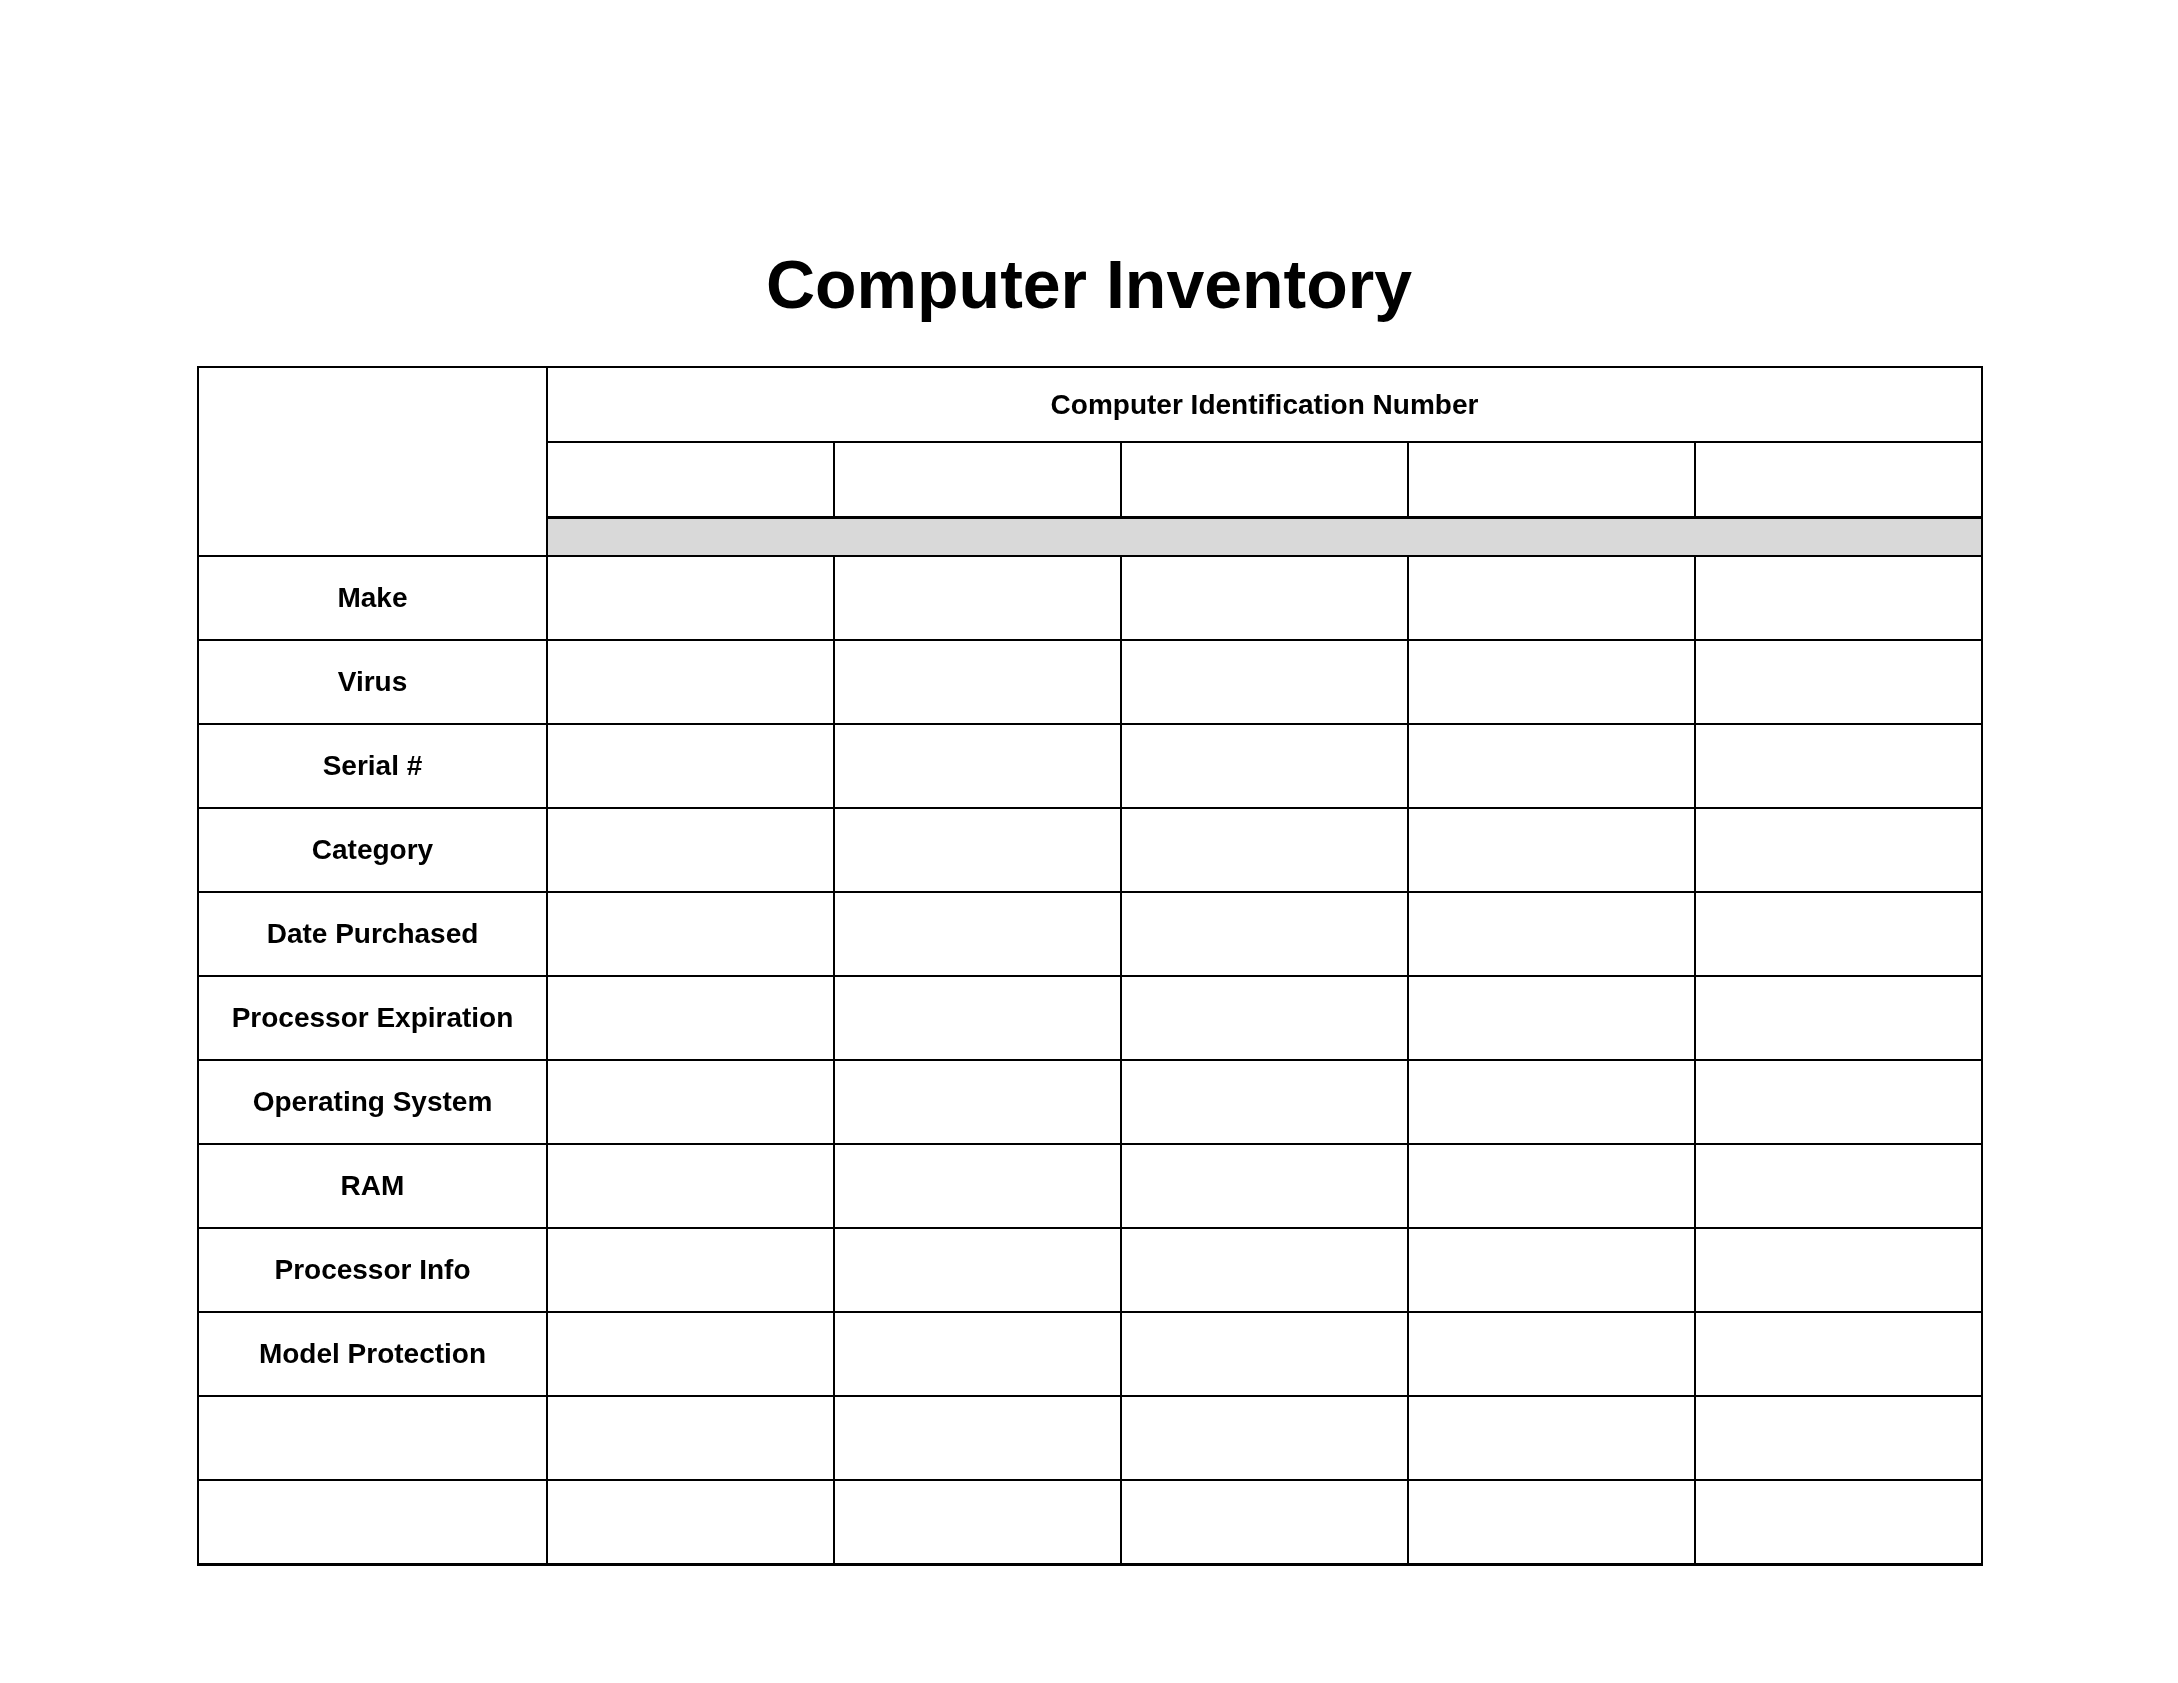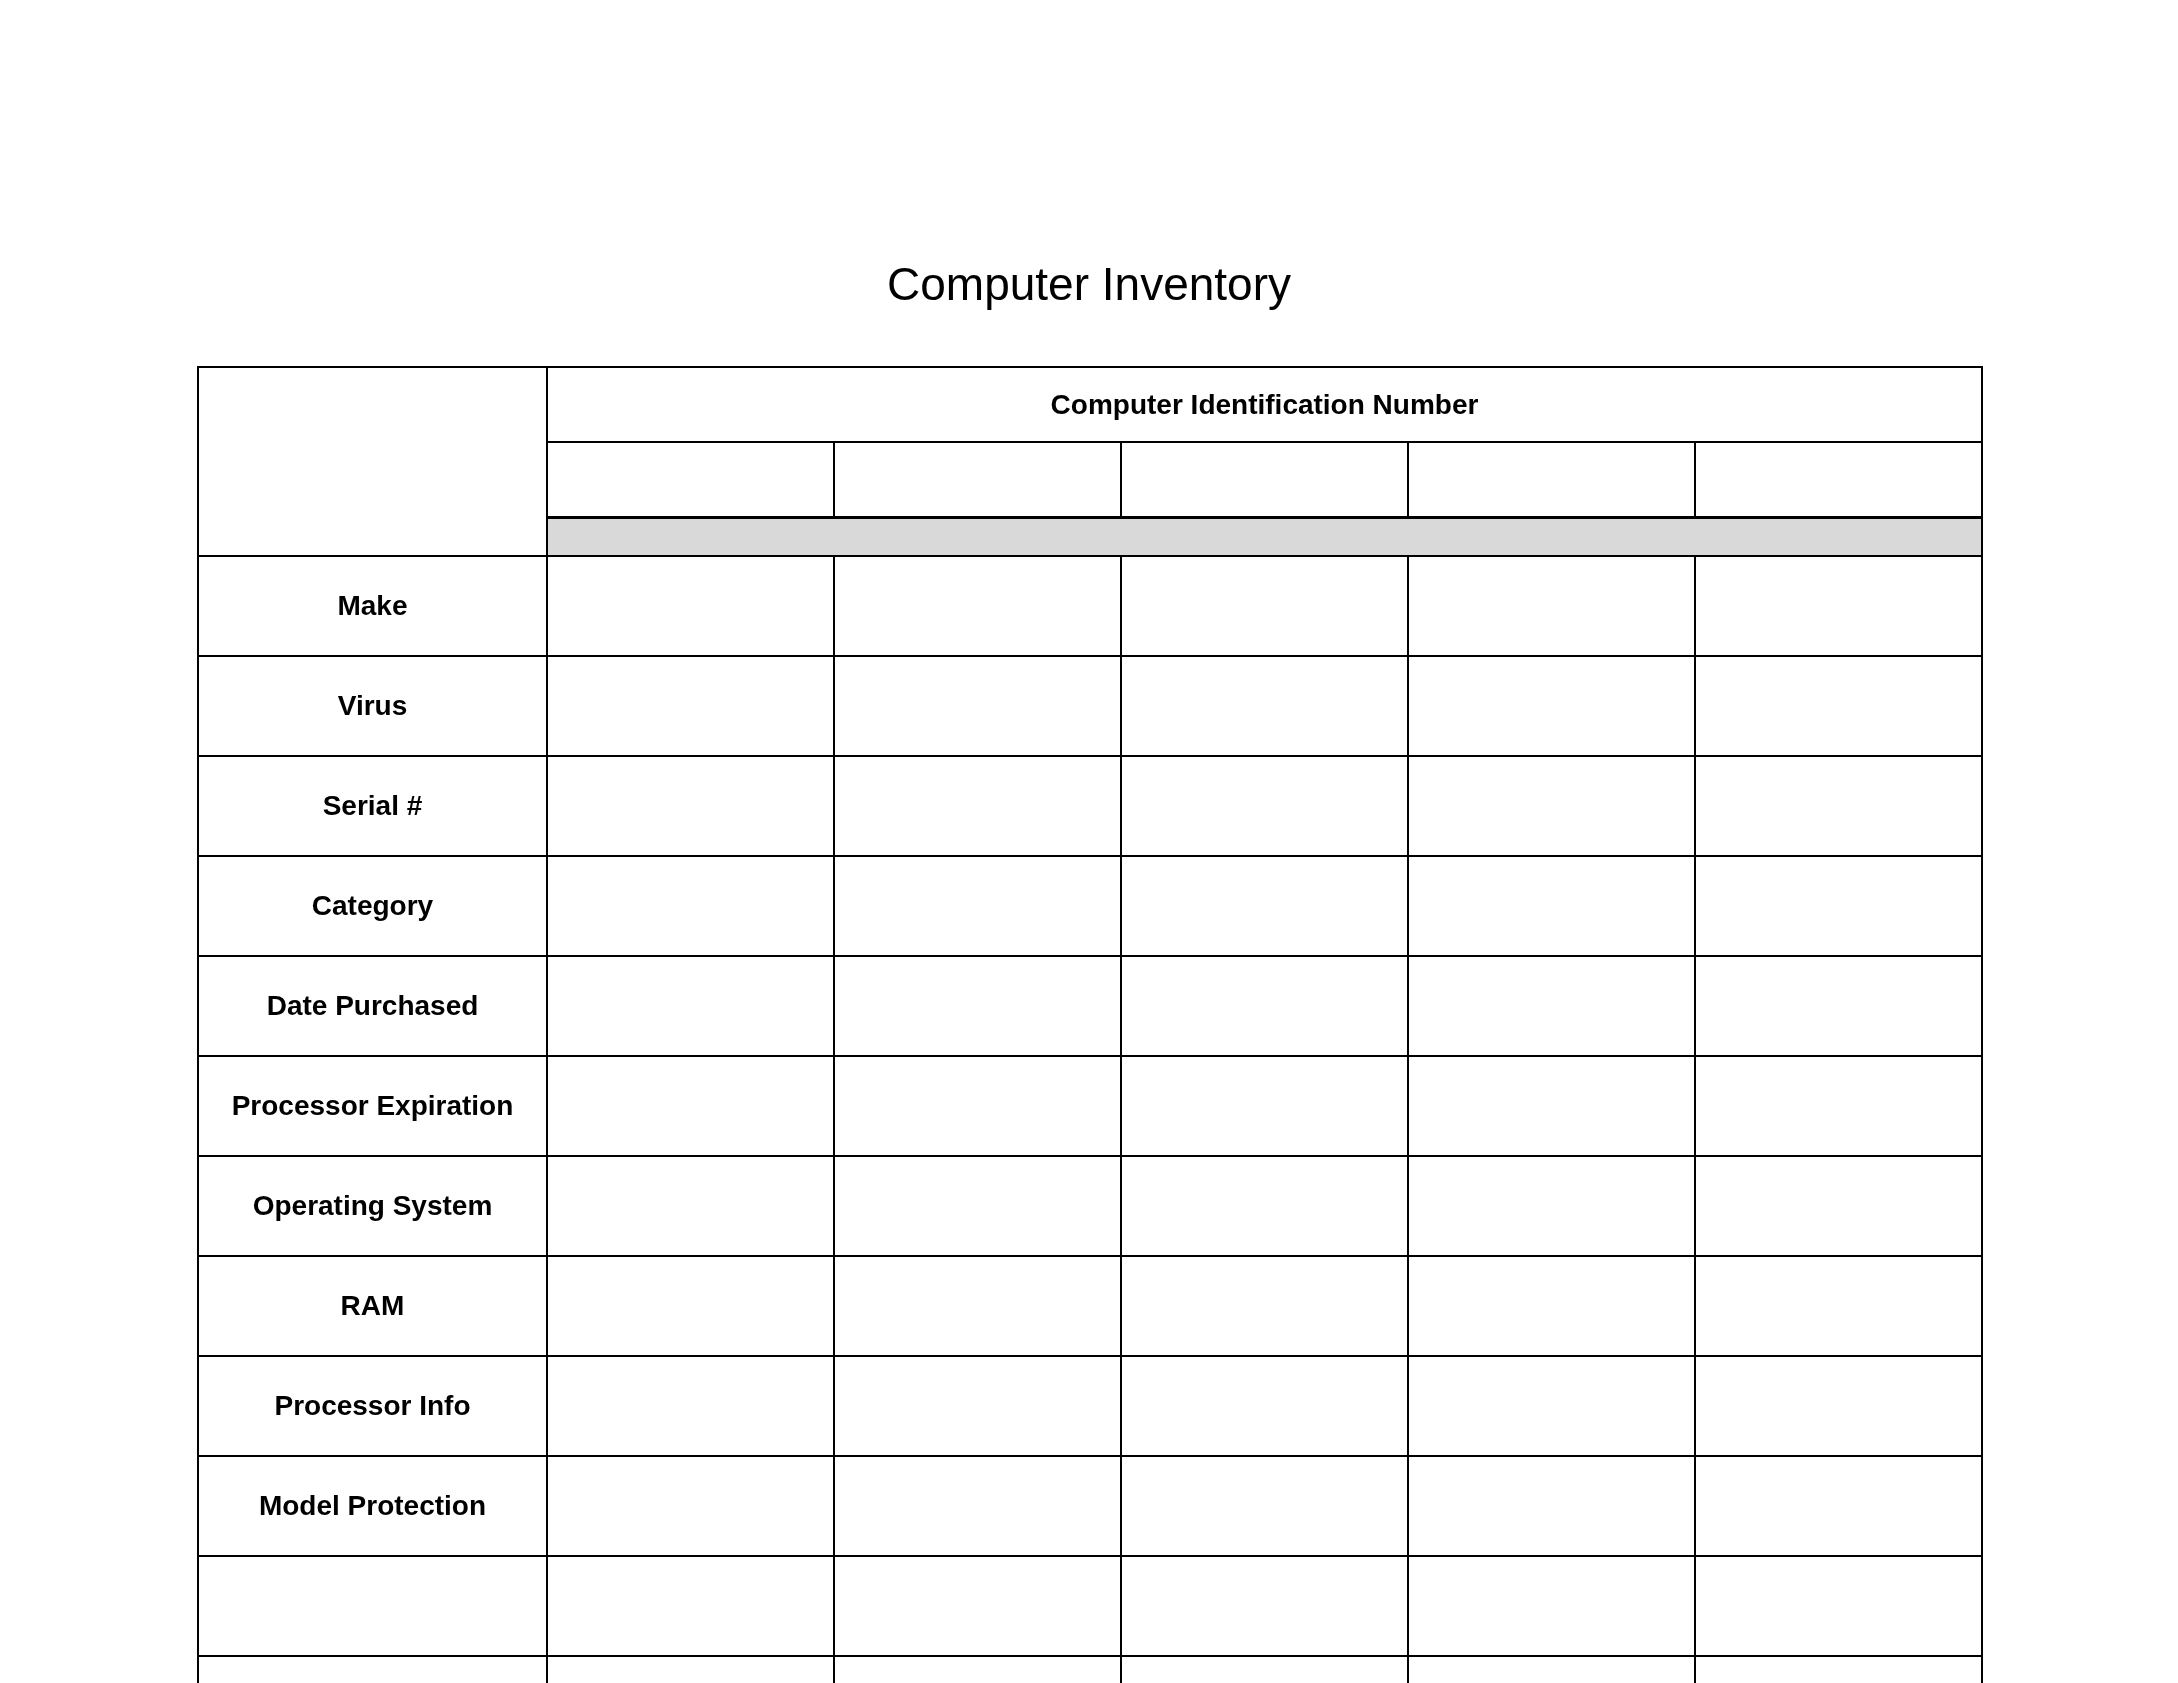--- a/index.html
+++ b/index.html
@@ -14,22 +14,22 @@
       overflow: hidden;
       font-family: "Liberation Sans", "DejaVu Sans", sans-serif;
       color: #000000;
     }
     .page-title {
       position: absolute;
       left: 0;
       width: 2178px;
       top: 247px;
       text-align: center;
-      font-size: 46px;
-      font-weight: normal;
+      font-size: 68px;
+      font-weight: bold;
       line-height: 75px;
       margin: 0;
       letter-spacing: 0px;
     }
     .inventory-table {
       position: absolute;
       left: 197px;
       top: 366px;
       width: 1785px;
       border-collapse: collapse;
@@ -45,21 +45,21 @@
       white-space: nowrap;
       overflow: hidden;
     }
     .inventory-table col.label-col { width: 349px; }
     .inventory-table col.data-col { width: 287px; }
     .inventory-table tr.header-row td { height: 73px; margin-top: 48px; }
     .inventory-table tr.id-row td { height: 73px; border-bottom-width: 3px; }
     .inventory-table tr.band-row td.band { height: 36px; background: #d9d9d9; }
     .inventory-table tr.data-row td { height: 74px; }
     .inventory-table td.corner { border-bottom: 2px solid #000; }
-    .inventory-table td.row-label { padding: 12px 4px; }
+    .inventory-table td.row-label { padding: 4px 4px; }
     .inventory-table tr.last-row td { border-bottom-width: 3px; }
   </style>
 </head>
 <body>
 
 <h1 class="page-title">Computer Inventory</h1>
 
 <table class="inventory-table">
   <colgroup>
     <col class="label-col">

